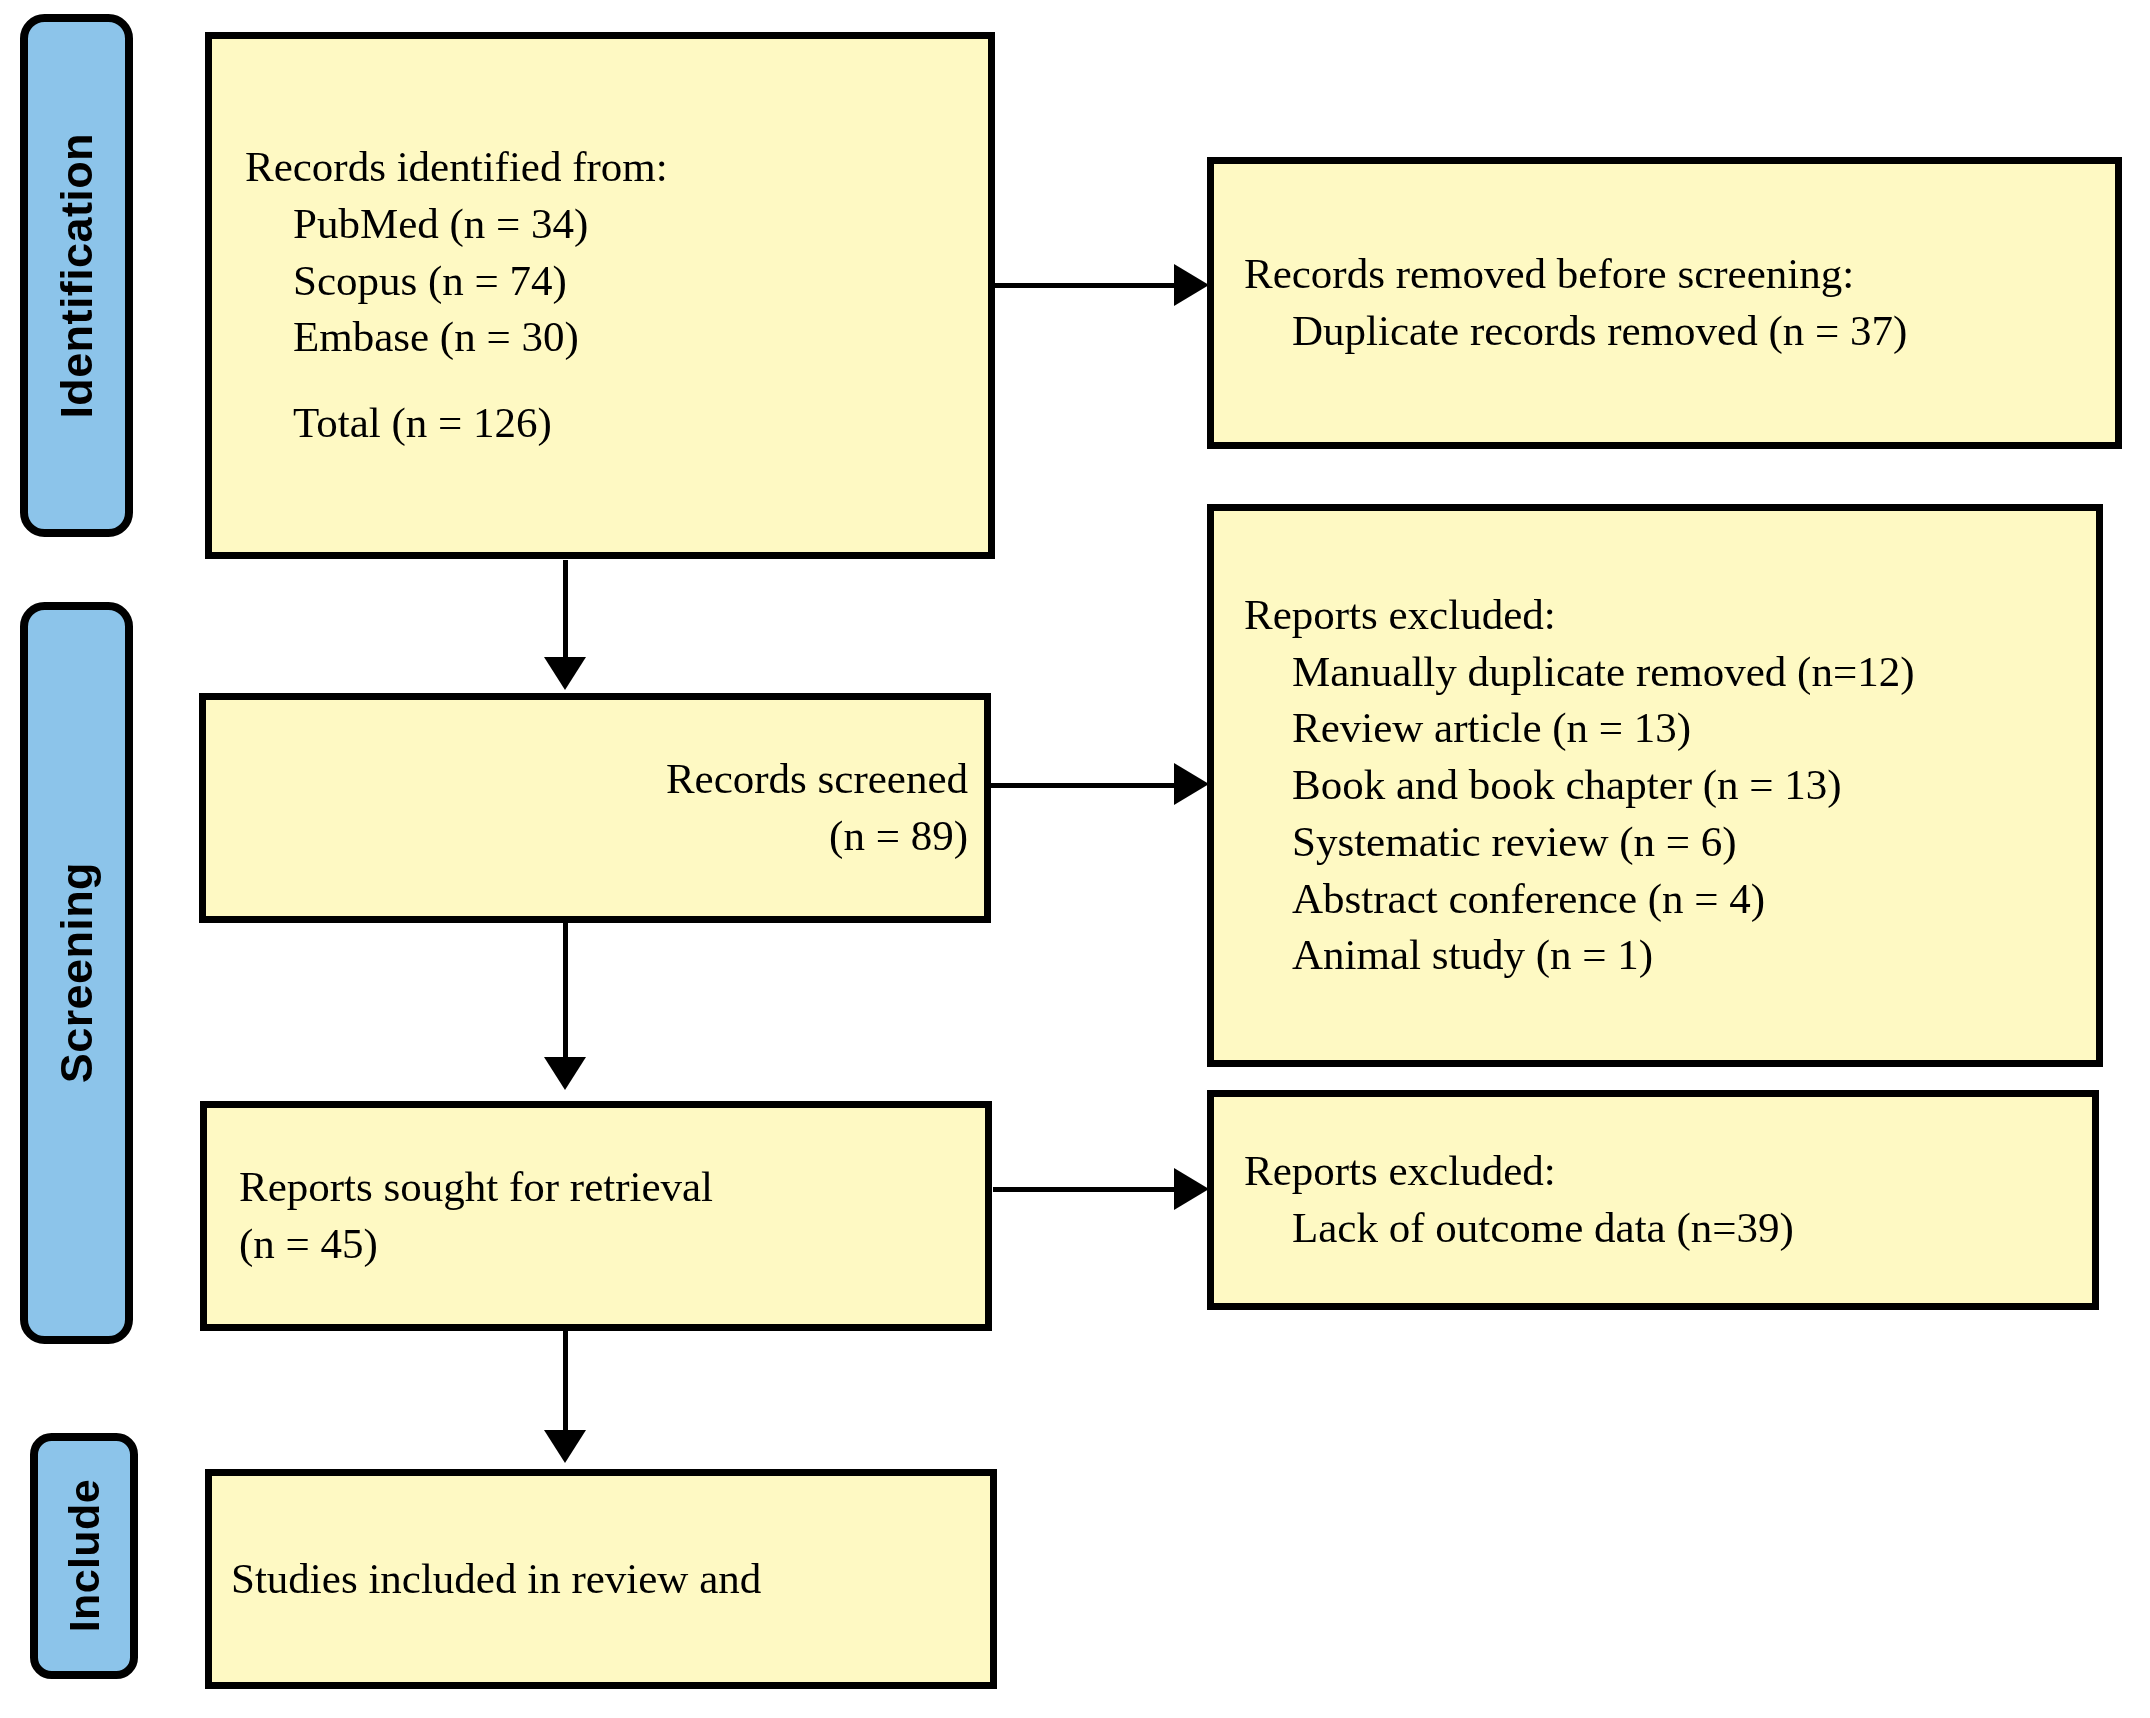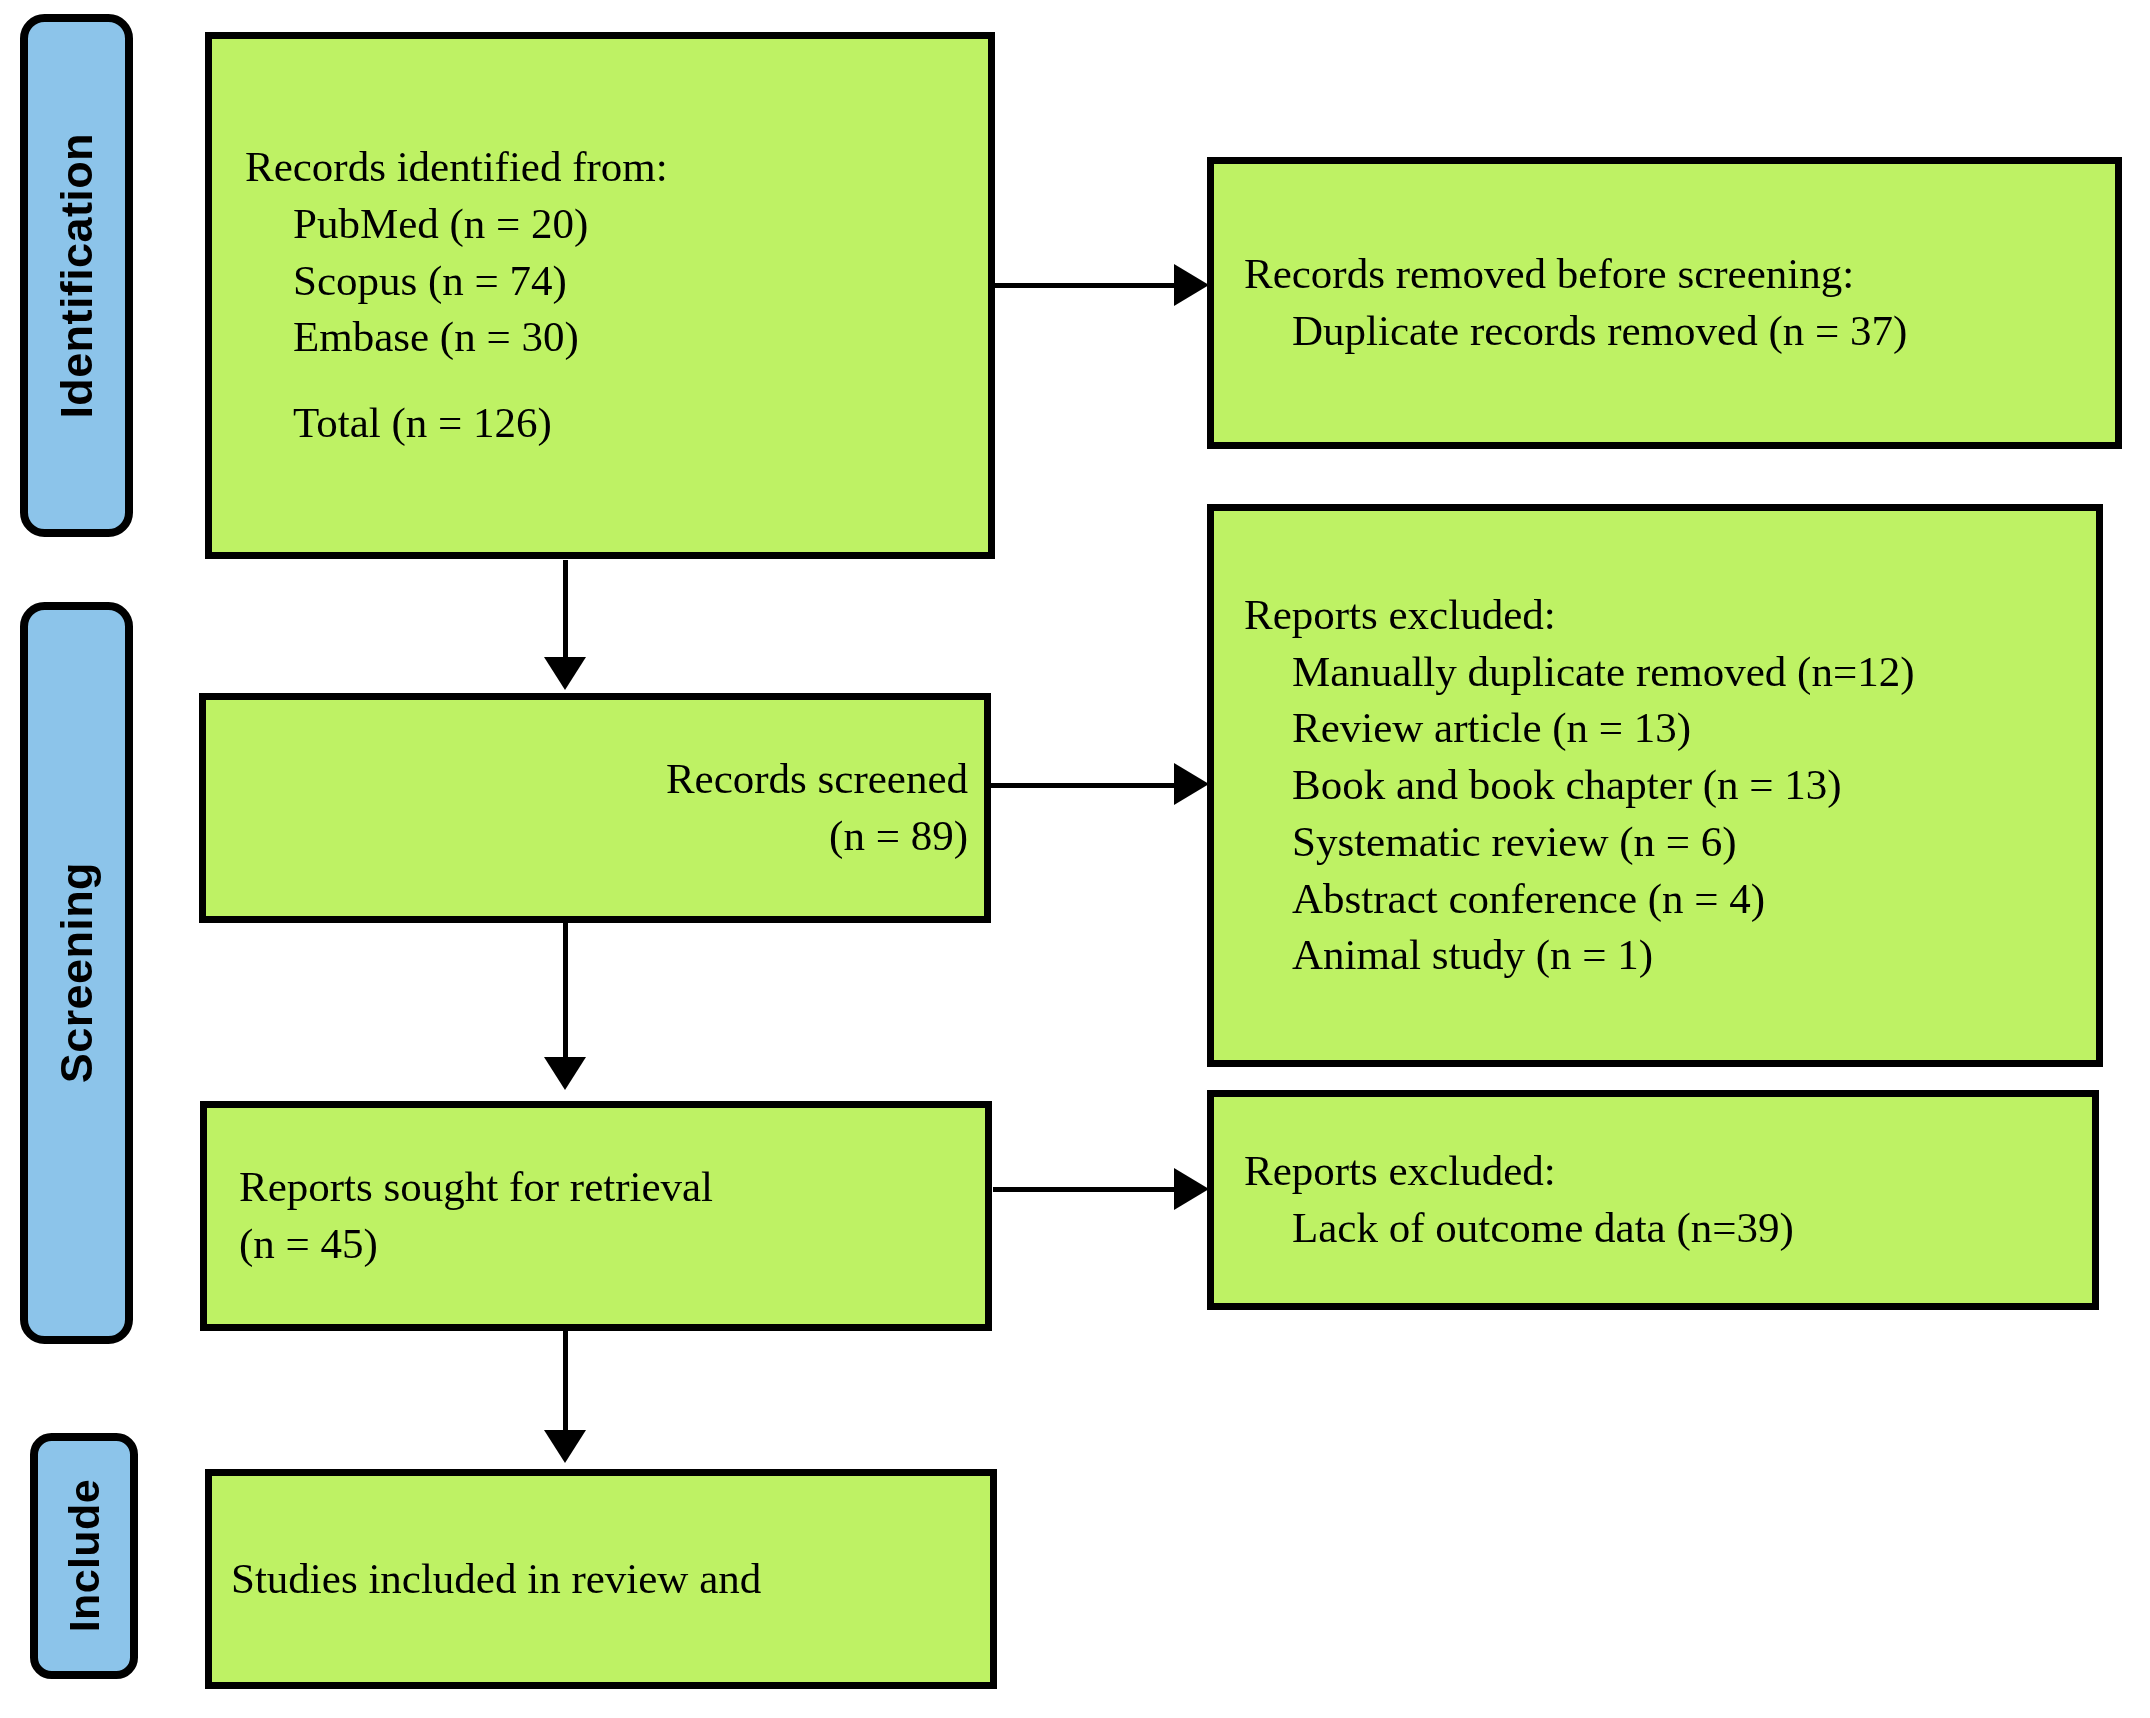--- a/index.html
+++ b/index.html
@@ -34,21 +34,21 @@
     font-weight: bold;
     color: #000000;
     letter-spacing: 0.4px;
     white-space: nowrap;
     line-height: 1;
   }
 
   
   .fbox {
     position: absolute;
-    background: #bef264;
+    background: #fef9c3;
     border: 7.2px solid #000000;
     box-sizing: border-box;
     display: flex;
     flex-direction: column;
     justify-content: center;
   }
   .fbox .lines {
     padding-left: 33px;
     padding-right: 16px;
   }
@@ -98,21 +98,21 @@
     <span class="pill-label" style="font-size:45px;">Screening</span>
   </div>
 
   <div class="pill" style="left:30px; top:1433px; width:108px; height:246px; border-radius:21.6px;">
     <span class="pill-label" style="font-size:43px;">Include</span>
   </div>
 
   <div class="fbox" style="left:205px; top:32px; width:790px; height:527px;">
     <div class="lines">
       <div class="ln">Records identified from:</div>
-      <div class="ln indent">PubMed (n = 20)</div>
+      <div class="ln indent">PubMed (n = 34)</div>
       <div class="ln indent">Scopus (n = 74)</div>
       <div class="ln indent">Embase (n = 30)</div>
       <div class="ln spacer">&nbsp;</div>
       <div class="ln indent">Total (n = 126)</div>
     </div>
   </div>
 
   <div class="fbox" style="left:199px; top:693px; width:792px; height:230px;">
     <div class="lines" style="padding-left:32px;text-align:right;">
       <div class="ln">Records screened</div>

